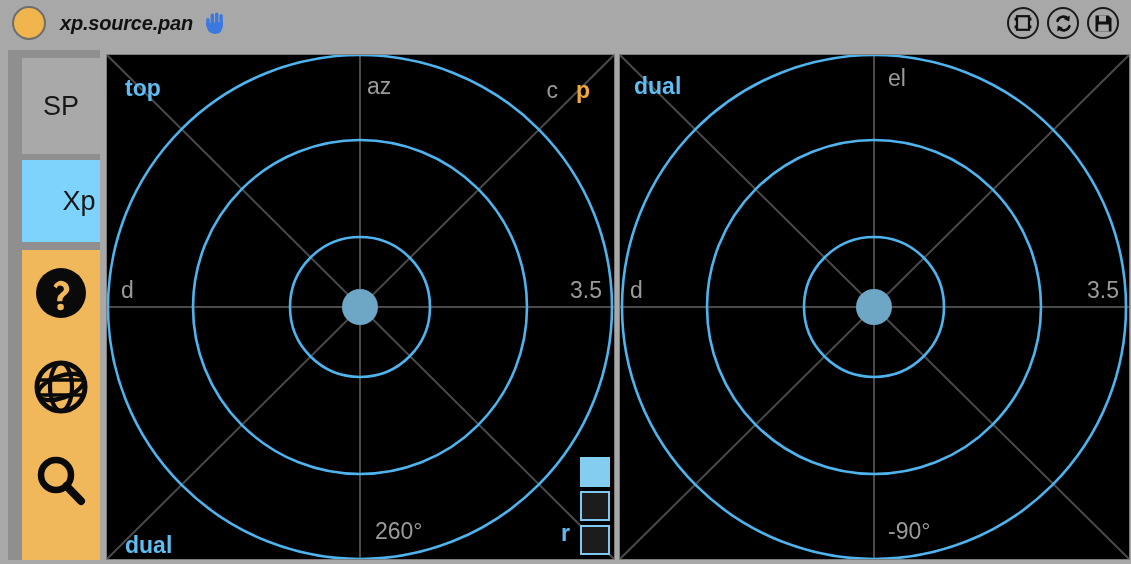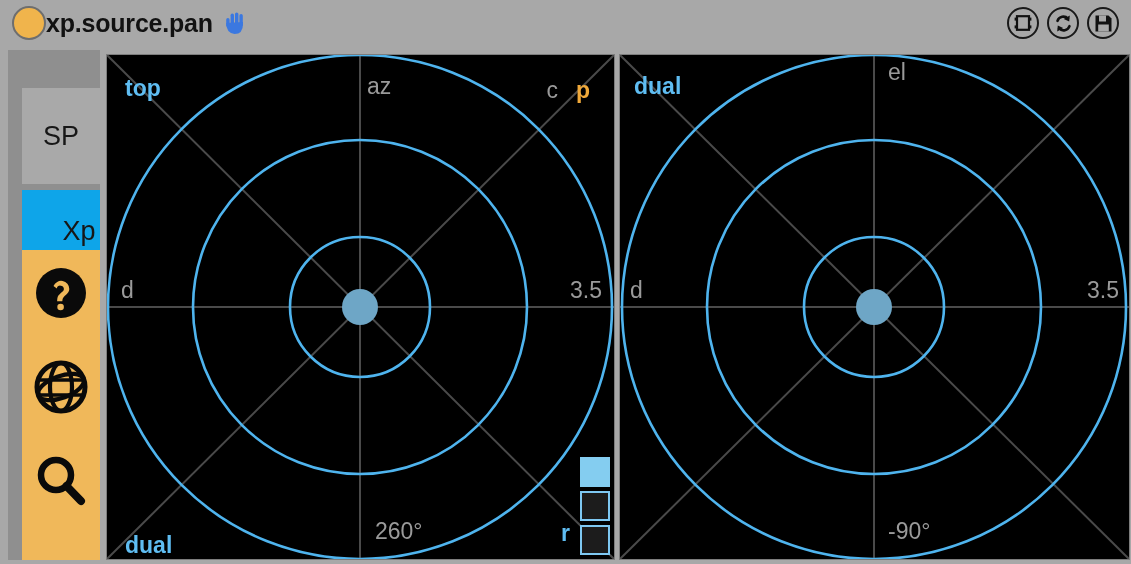--- a/index.html
+++ b/index.html
@@ -15,22 +15,24 @@
     position:absolute;left:0;top:0;width:1131px;height:46px;
     background:#a8a8a8;
     display:flex;align-items:center;
   }
   #title-dot{
     width:30px;height:30px;border-radius:50%;
     background:#f0b44c;border:2px solid #6e6e6e;
     margin-left:12px;flex:0 0 auto;
   }
   #title-text{
-    font-size:25px;font-weight:bold;color:#111;
+    margin-left:14px;
+    font-size:20px;font-weight:bold;color:#111;
     letter-spacing:-0.2px;
+    font-style:italic;
   }
   #title-hand{
     margin-left:10px;font-size:23px;line-height:1;
     color:#3b78e0;
   }
   #title-hand svg{display:block;}
   #titlebar-right{
     position:absolute;right:12px;top:7px;
     display:flex;gap:8px;align-items:center;
   }
@@ -44,28 +46,28 @@
 
   
   #sidebar{
     position:absolute;left:8px;top:50px;width:92px;height:510px;
     background:#8f8f8f;
     box-sizing:border-box;
   }
   .side-btn{
     position:absolute;left:14px;width:78px;
     box-sizing:border-box;
-    display:flex;align-items:center;justify-content:center;margin-top:30px;
+    display:flex;align-items:center;justify-content:center;
   }
   #side-sp{
     top:8px;height:96px;background:#a9a9a9;
     font-size:27px;color:#171717;
   }
   #side-xp{
-    top:110px;height:82px;background:#0ea5e9;
+    top:110px;height:82px;background:#7dd3fc;
     font-size:27px;color:#171717;padding-left:36px;
   }
   #side-tools{
     position:absolute;left:14px;top:200px;width:78px;height:310px;
     background:#f0b85a;
   }
   .tool-icon{
     position:absolute;left:50%;transform:translateX(-50%);
     width:62px;height:62px;
     display:flex;align-items:center;justify-content:center;
@@ -222,17 +224,17 @@
     <line x1="0" y1="252" x2="509" y2="252" stroke="#4a4a4a" stroke-width="2"></line>
     <line x1="254" y1="0" x2="254" y2="504" stroke="#4a4a4a" stroke-width="2"></line>
     <line x1="0" y1="0" x2="509" y2="504" stroke="#4a4a4a" stroke-width="2"></line>
     <line x1="509" y1="0" x2="0" y2="504" stroke="#4a4a4a" stroke-width="2"></line>
     <circle cx="254" cy="252" r="252" fill="none" stroke="#4fb4ee" stroke-width="2.6"></circle>
     <circle cx="254" cy="252" r="167" fill="none" stroke="#4fb4ee" stroke-width="2.6"></circle>
     <circle cx="254" cy="252" r="70" fill="none" stroke="#4fb4ee" stroke-width="2.6"></circle>
     <circle cx="254" cy="252" r="18" fill="#6ea6c6"></circle>
   </svg>
   <div class="plabel blue" style="left:14px;top:18px;">dual</div>
-  <div class="plabel gray" style="left:268px;top:4px;">el</div>
+  <div class="plabel gray" style="left:268px;top:10px;">el</div>
   <div class="plabel gray" style="left:10px;top:222px;">d</div>
   <div class="plabel gray" style="right:10px;top:222px;">3.5</div>
   <div class="plabel gray" style="left:268px;bottom:14px;">-90°</div>
 </div>
 
 </body></html>

